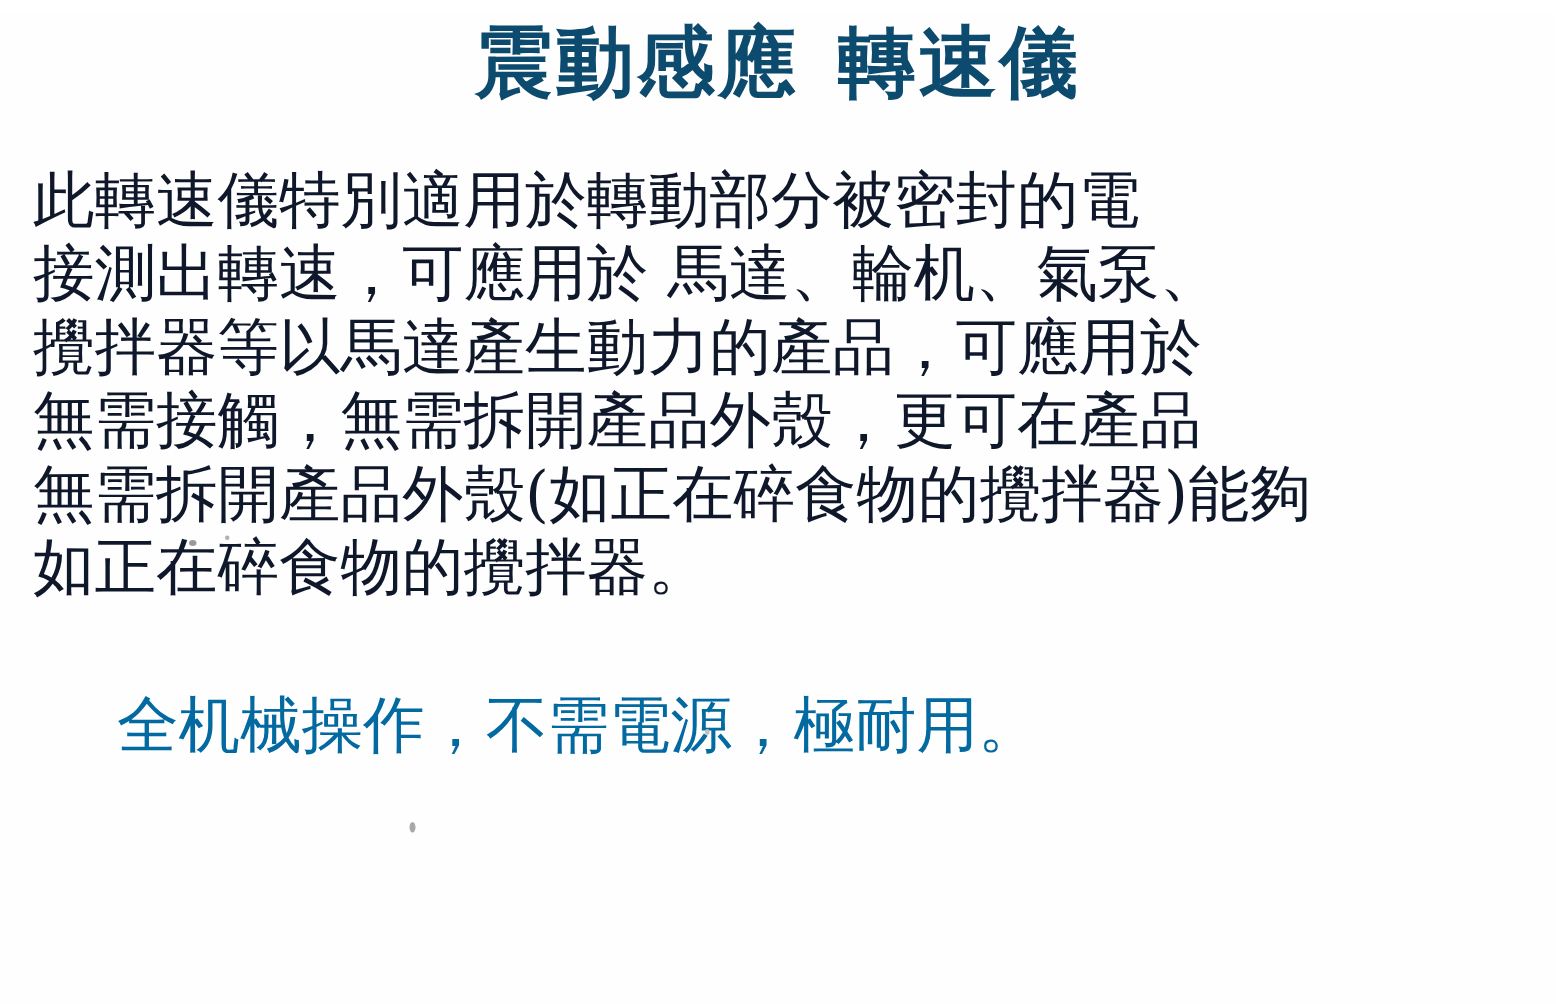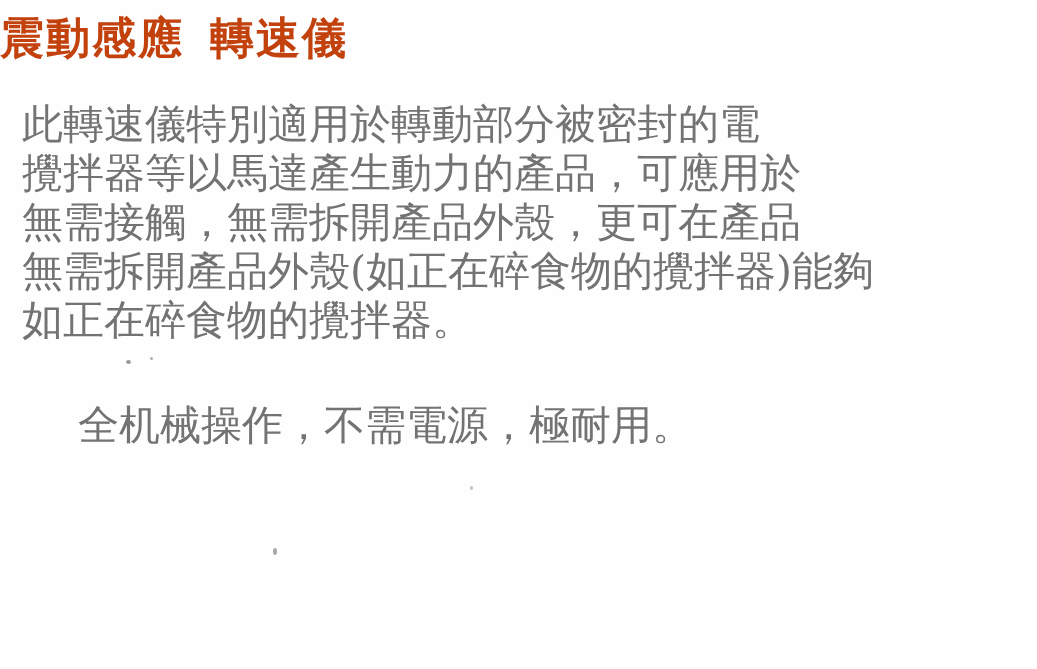--- a/index.html
+++ b/index.html
@@ -17,56 +17,57 @@
   }
   .page {
     position: relative;
     width: 1037px;
     height: 669px;
     box-sizing: border-box;
     padding: 0;
     background: #fefefe;
   }
   .doc-title {
-    font-size: 44px;
+    text-align: center;
+    font-size: 52px;
     font-weight: bold;
     letter-spacing: 2px;
     margin: 8px 0 0 0;
     padding-top: 6px;
     line-height: 1.1;
-    color: #c2410c;
+    color: #0c4a6e;
     font-family: "DejaVu Sans", "Liberation Sans", sans-serif;
   }
   .title-gap {
     display: inline-block;
     width: 26px;
   }
   .body-block {
     margin: 38px 0 0 0;
     padding: 0 18px 0 22px;
   }
   .body-line {
     font-size: 41px;
     line-height: 49px;
     letter-spacing: 0px;
-    color: #737373;
+    color: #0f172a;
     white-space: nowrap;
     font-family: "DejaVu Serif", "Liberation Serif", serif;
   }
   .body-line.justify {
     text-align: justify;
   }
   .footer-block {
     margin-top: 56px;
     padding-left: 78px;
   }
   .footer-line {
     font-size: 41px;
     line-height: 49px;
-    color: #737373;
+    color: #0369a1;
     white-space: nowrap;
     font-family: "DejaVu Serif", "Liberation Serif", serif;
   }
   .speck {
     position: absolute;
     background: #a8a8a8;
     border-radius: 50%;
   }
   .speck-1 { left: 273px; top: 540px; width: 4px; height: 7px; }
   .speck-2 { left: 126px; top: 352px; width: 5px; height: 4px; background: #9a9a9a; }
@@ -77,20 +78,21 @@
 <body>
 
 <div class="page">
 
   <h1 class="doc-title">
     <span>震動感應</span><span class="title-gap"></span><span>轉速儀</span>
   </h1>
 
   <div class="body-block">
     <div class="body-line justify">此轉速儀特別適用於轉動部分被密封的電</div>
+    <div class="body-line justify">接測出轉速，可應用於 馬達、輪机、氣泵、</div>
     <div class="body-line justify">攪拌器等以馬達產生動力的產品，可應用於</div>
     <div class="body-line justify">無需接觸，無需拆開產品外殼，更可在產品</div>
     <div class="body-line justify">無需拆開產品外殼(如正在碎食物的攪拌器)能夠</div>
     <div class="body-line">如正在碎食物的攪拌器。</div>
   </div>
 
   <div class="footer-block">
     <div class="footer-line">全机械操作，不需電源，極耐用。</div>
   </div>
 

